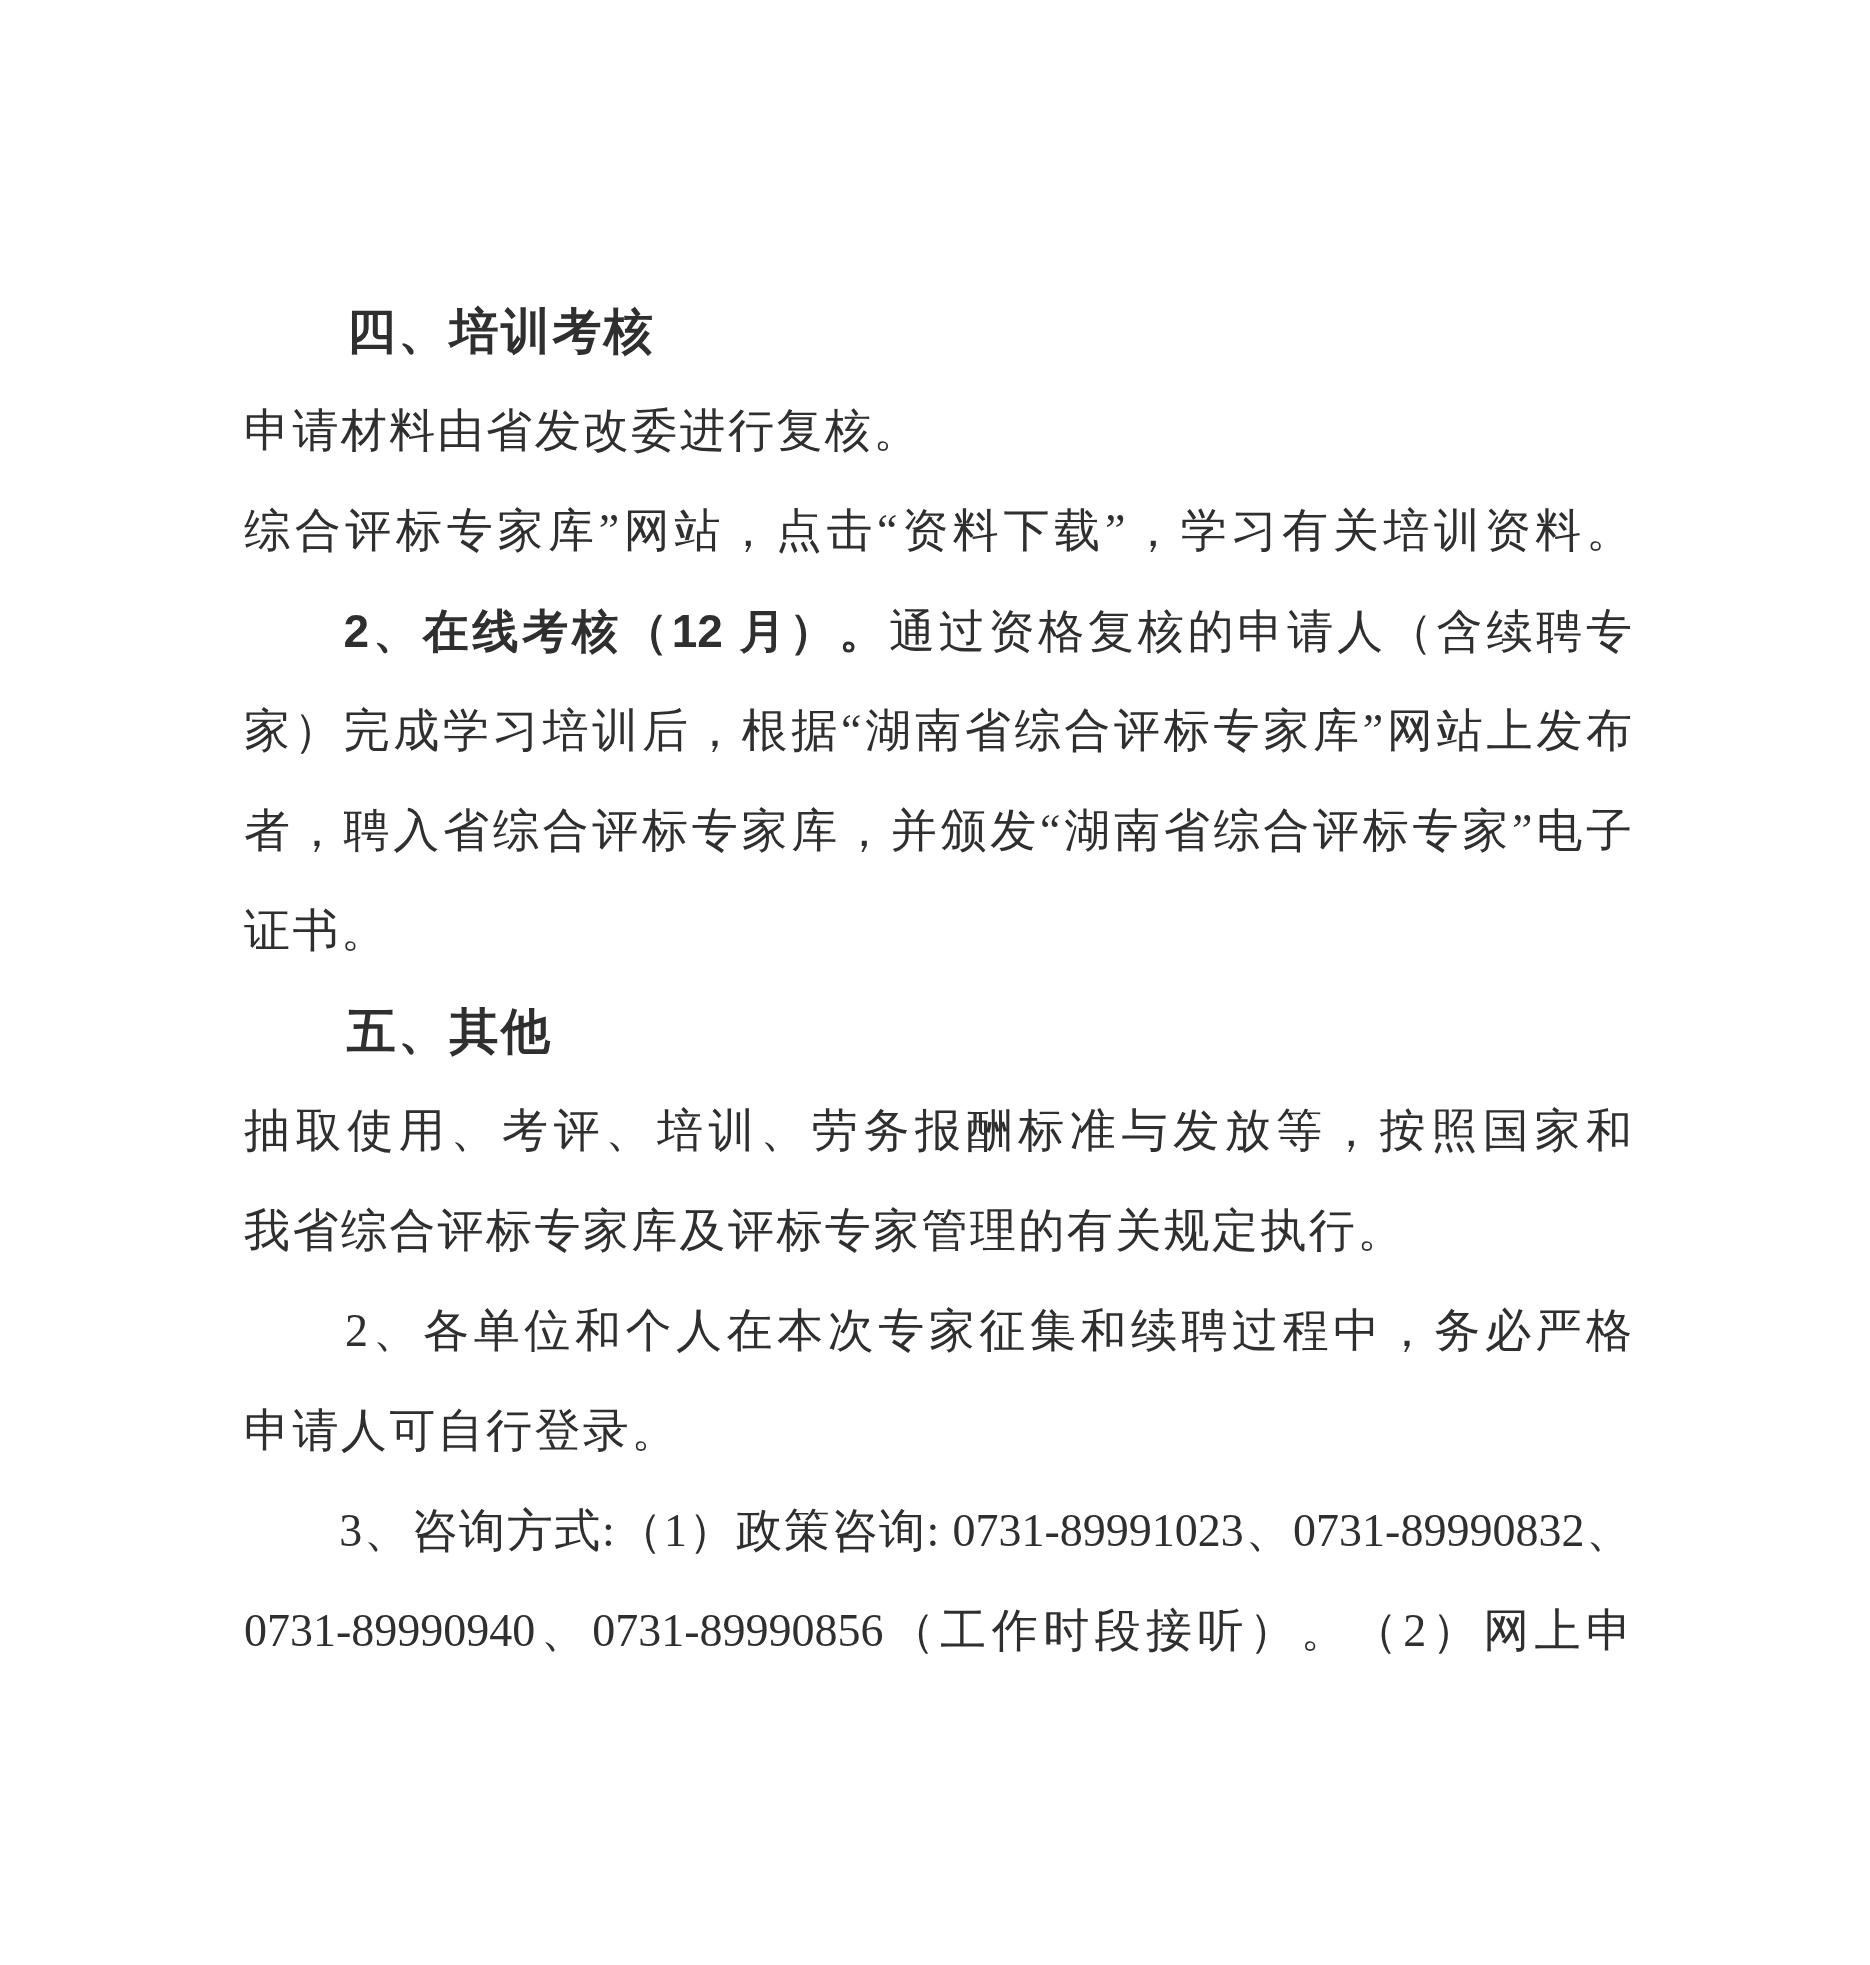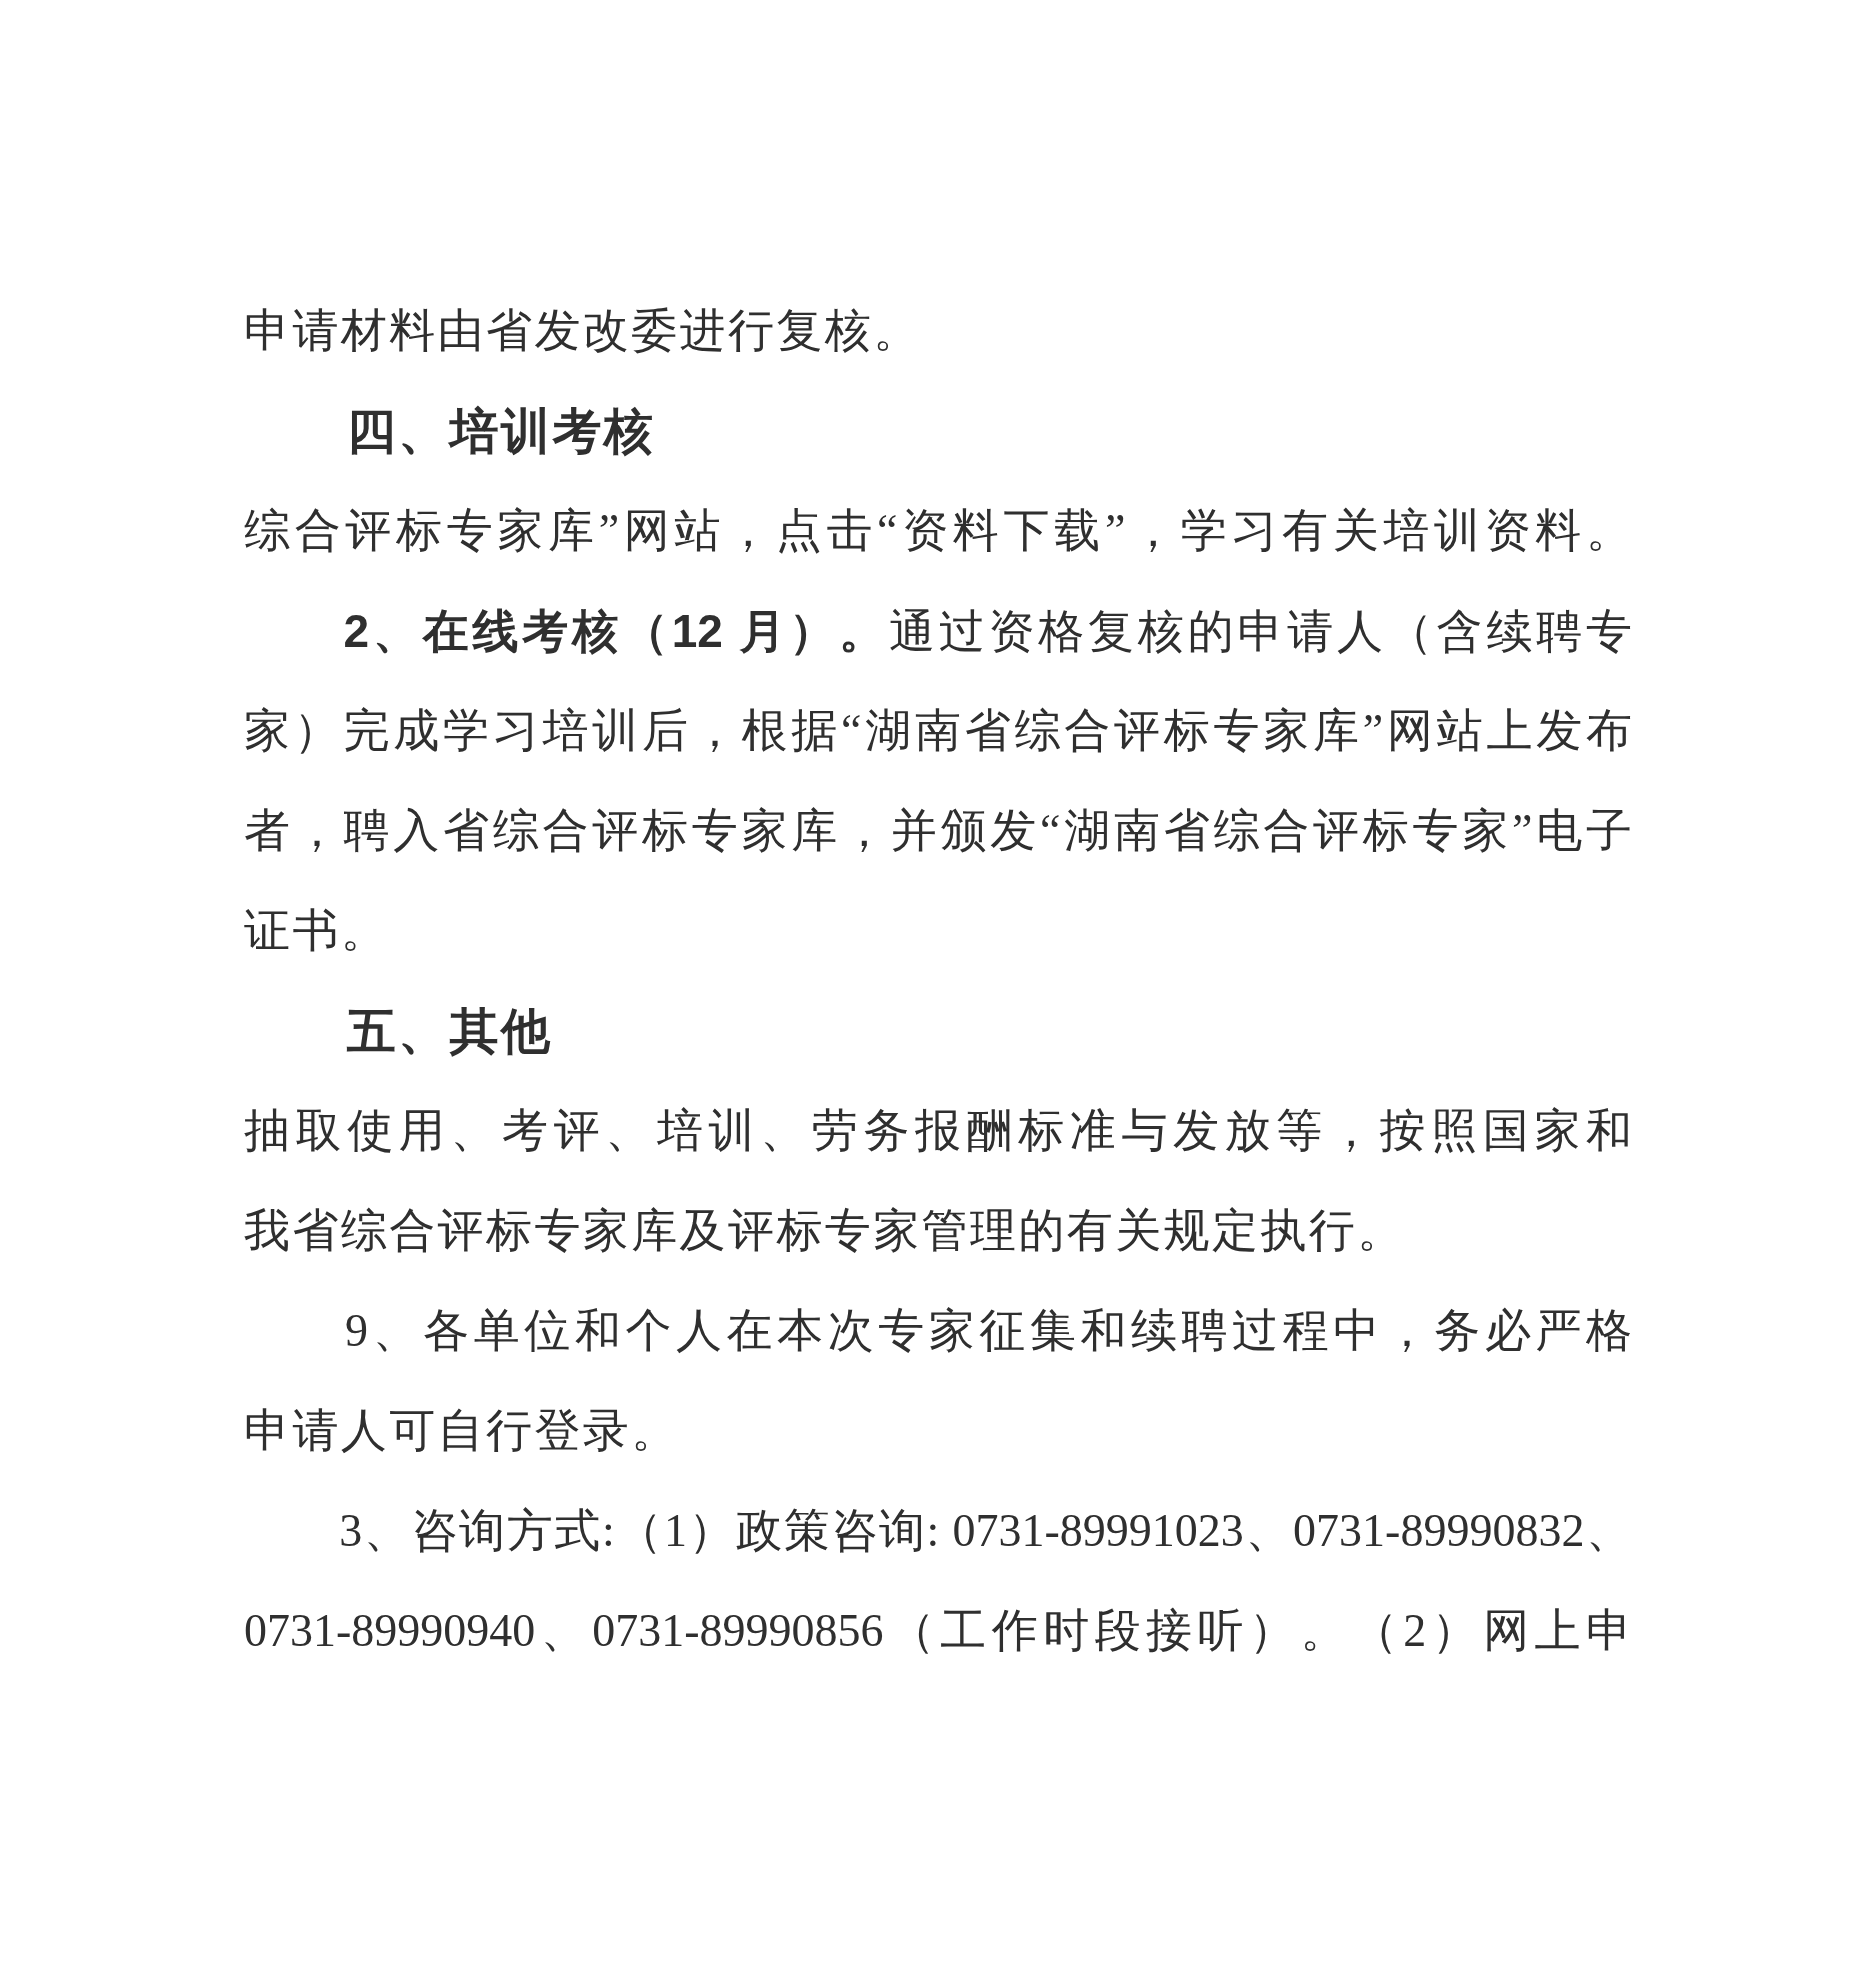--- a/index.html
+++ b/index.html
@@ -46,31 +46,31 @@
     font-weight:700;
   }
 </style>
 </head>
 <body>
 
 <div class="page">
 
   <div class="text-block">
     <div>
+        <div class="line heading"><span class="seg">　　</span><span class="seg b">四、培训考核</span></div>
         <div class="line"><span class="seg">申请材料由省发改委进行复核。</span></div>
-        <div class="line heading"><span class="seg">　　</span><span class="seg b">四、培训考核</span></div>
         <div class="line fill"><span class="seg">综合评标专家库”网站，点击“资料下载”，学习有关培训资料。</span></div>
         <div class="line fill"><span class="seg">　　</span><span class="seg b">2、在线考核（12 月）。</span><span class="seg">通过资格复核的申请人（含续聘专</span></div>
         <div class="line fill"><span class="seg">家）完成学习培训后，根据“湖南省综合评标专家库”网站上发布</span></div>
         <div class="line fill"><span class="seg">者，聘入省综合评标专家库，并颁发“湖南省综合评标专家”电子</span></div>
         <div class="line"><span class="seg">证书。</span></div>
         <div class="line heading"><span class="seg">　　</span><span class="seg b">五、其他</span></div>
         <div class="line fill"><span class="seg">抽取使用、考评、培训、劳务报酬标准与发放等，按照国家和</span></div>
         <div class="line"><span class="seg">我省综合评标专家库及评标专家管理的有关规定执行。</span></div>
-        <div class="line fill"><span class="seg">　　9、各单位和个人在本次专家征集和续聘过程中，务必严格</span></div>
+        <div class="line fill"><span class="seg">　　2、各单位和个人在本次专家征集和续聘过程中，务必严格</span></div>
         <div class="line"><span class="seg">申请人可自行登录。</span></div>
         <div class="line fill"><span class="seg">　　3、咨询方式:（1）政策咨询: 0731-89991023、0731-89990832、</span></div>
         <div class="line fill"><span class="seg">0731-89990940、0731-89990856（工作时段接听）。（2）网上申</span></div>
       </div>
 
   </div>
 
 </div>
 
 

